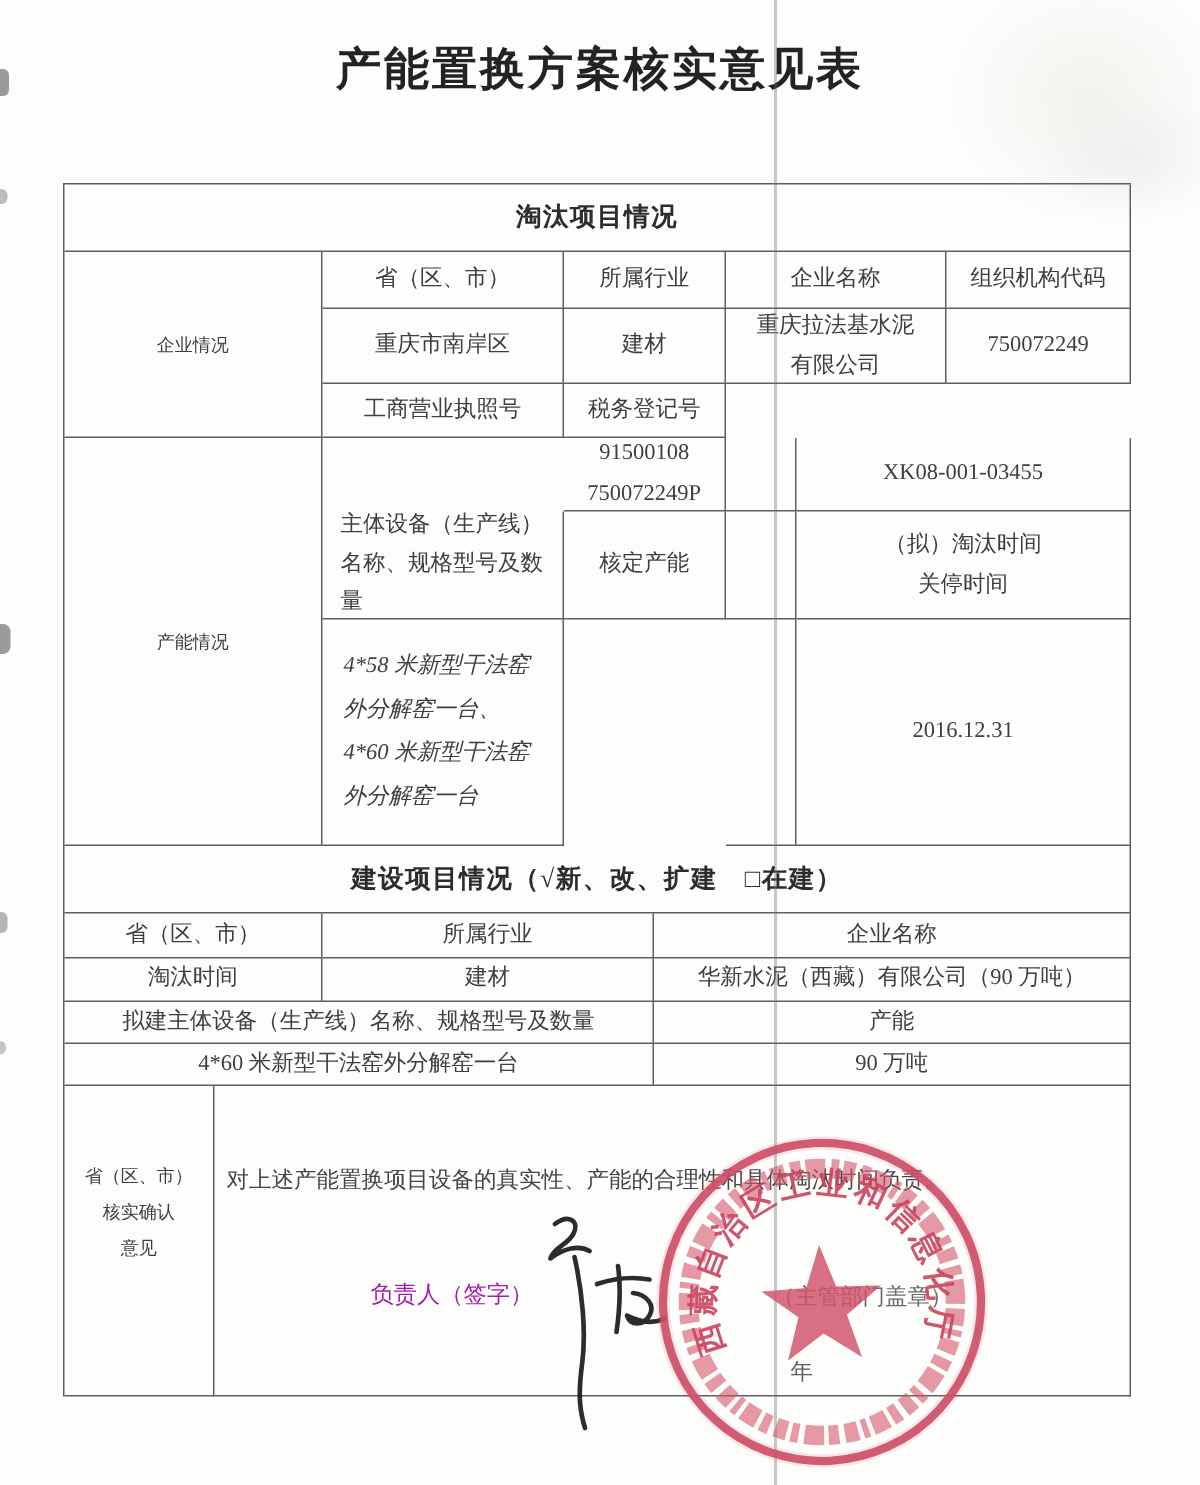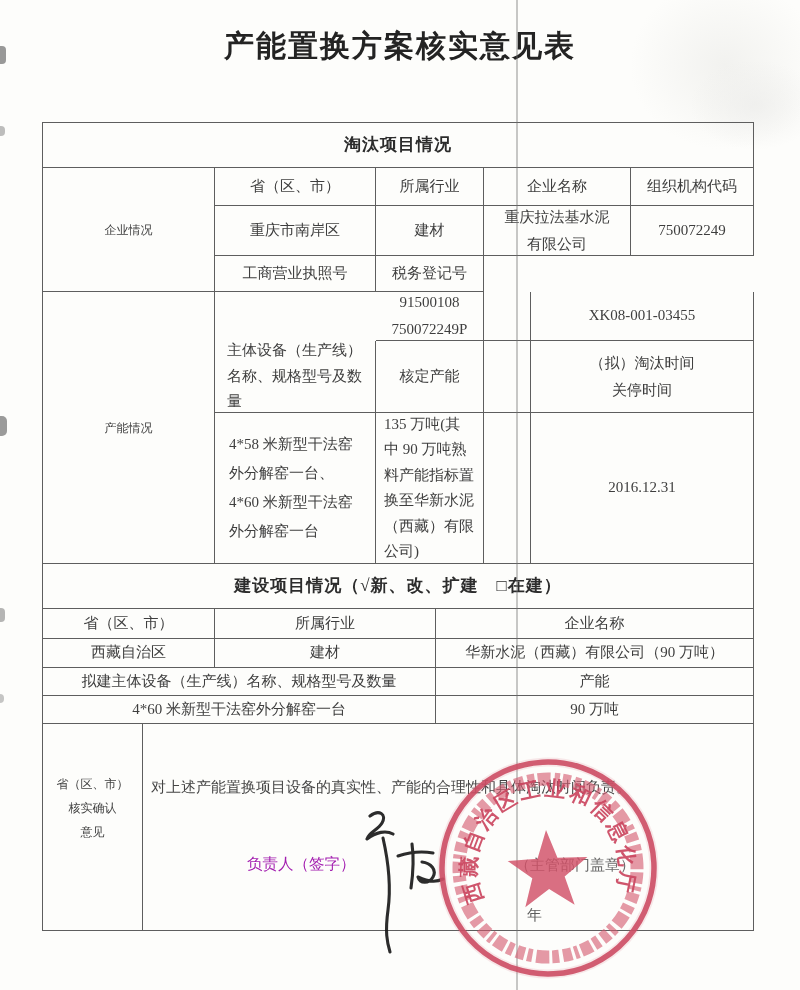--- a/index.html
+++ b/index.html
@@ -29,21 +29,21 @@
   .cell{
     border-right:1.5px solid #5e5e5e;border-bottom:1.5px solid #5e5e5e;
     display:flex;flex-direction:column;align-items:center;justify-content:center;
     text-align:center;font-size:15px;line-height:1.55;padding:2px 4px;
     box-sizing:border-box;color:#3e3e3e;
   }
   .sec{font-weight:bold;font-size:17px;letter-spacing:1px;color:#2c2c2c;}
   .lab{font-size:12px;line-height:2;}
   .leftal{align-items:flex-start;text-align:left;}
   .pad16{padding:2px 16px;}
-  .pad14{padding:4px 14px;line-height:1.95;}
+  .pad14{padding:4px 14px;line-height:1.95;font-style:italic;}
   .pad12{padding:4px 12px;line-height:1.7;}
   .pad8{padding:4px 8px;line-height:1.7;}
   .twolines{line-height:1.8;}
   .rel{position:relative;display:block;padding:0;}
   .abs{position:absolute;white-space:nowrap;}
 
   .foldline{
     position:absolute;left:516px;top:0;width:2px;height:990px;
     background:rgba(110,110,110,.38);z-index:3;pointer-events:none;
   }
@@ -96,31 +96,30 @@
 
   <div class="cell pad12 leftal" style="grid-area:6/3/7/4">主体设备（生产线）名称、规格型号及数量</div>
   <div class="cell" style="grid-area:6/4/7/6">核定产能</div>
   <div class="cell" style="grid-area:6/6/7/7"></div>
   <div class="cell twolines" style="grid-area:6/7/7/9">
     <div>（拟）淘汰时间</div>
     <div>关停时间</div>
   </div>
 
   <div class="cell pad14 leftal" style="grid-area:7/3/8/4">4*58 米新型干法窑外分解窑一台、4*60 米新型干法窑外分解窑一台</div>
-  <div class="cell pad8 leftal" style="grid-area:7/4/8/6">135 万吨(其中 90 万吨熟料产能指标置换至华新水泥（西藏）有限公司)</div>
   <div class="cell" style="grid-area:7/6/8/7"></div>
   <div class="cell" style="grid-area:7/7/8/9">2016.12.31</div>
 
   <div class="cell sec" style="grid-area:8/1/9/9">建设项目情况（√新、改、扩建　□在建）</div>
 
   <div class="cell" style="grid-area:9/1/10/3">省（区、市）</div>
   <div class="cell" style="grid-area:9/3/10/5">所属行业</div>
   <div class="cell" style="grid-area:9/5/10/9">企业名称</div>
 
-  <div class="cell" style="grid-area:10/1/11/3">西藏自治区</div>
+  <div class="cell" style="grid-area:10/1/11/3">淘汰时间</div>
   <div class="cell" style="grid-area:10/3/11/5">建材</div>
   <div class="cell" style="grid-area:10/5/11/9">华新水泥（西藏）有限公司（90 万吨）</div>
 
   <div class="cell" style="grid-area:11/1/12/5">拟建主体设备（生产线）名称、规格型号及数量</div>
   <div class="cell" style="grid-area:11/5/12/9">产能</div>
 
   <div class="cell" style="grid-area:12/1/13/5">4*60 米新型干法窑外分解窑一台</div>
   <div class="cell" style="grid-area:12/5/13/9">90 万吨</div>
 
   <div class="cell lab" style="grid-area:13/1/14/2;justify-content:flex-start;padding-top:48px;">

